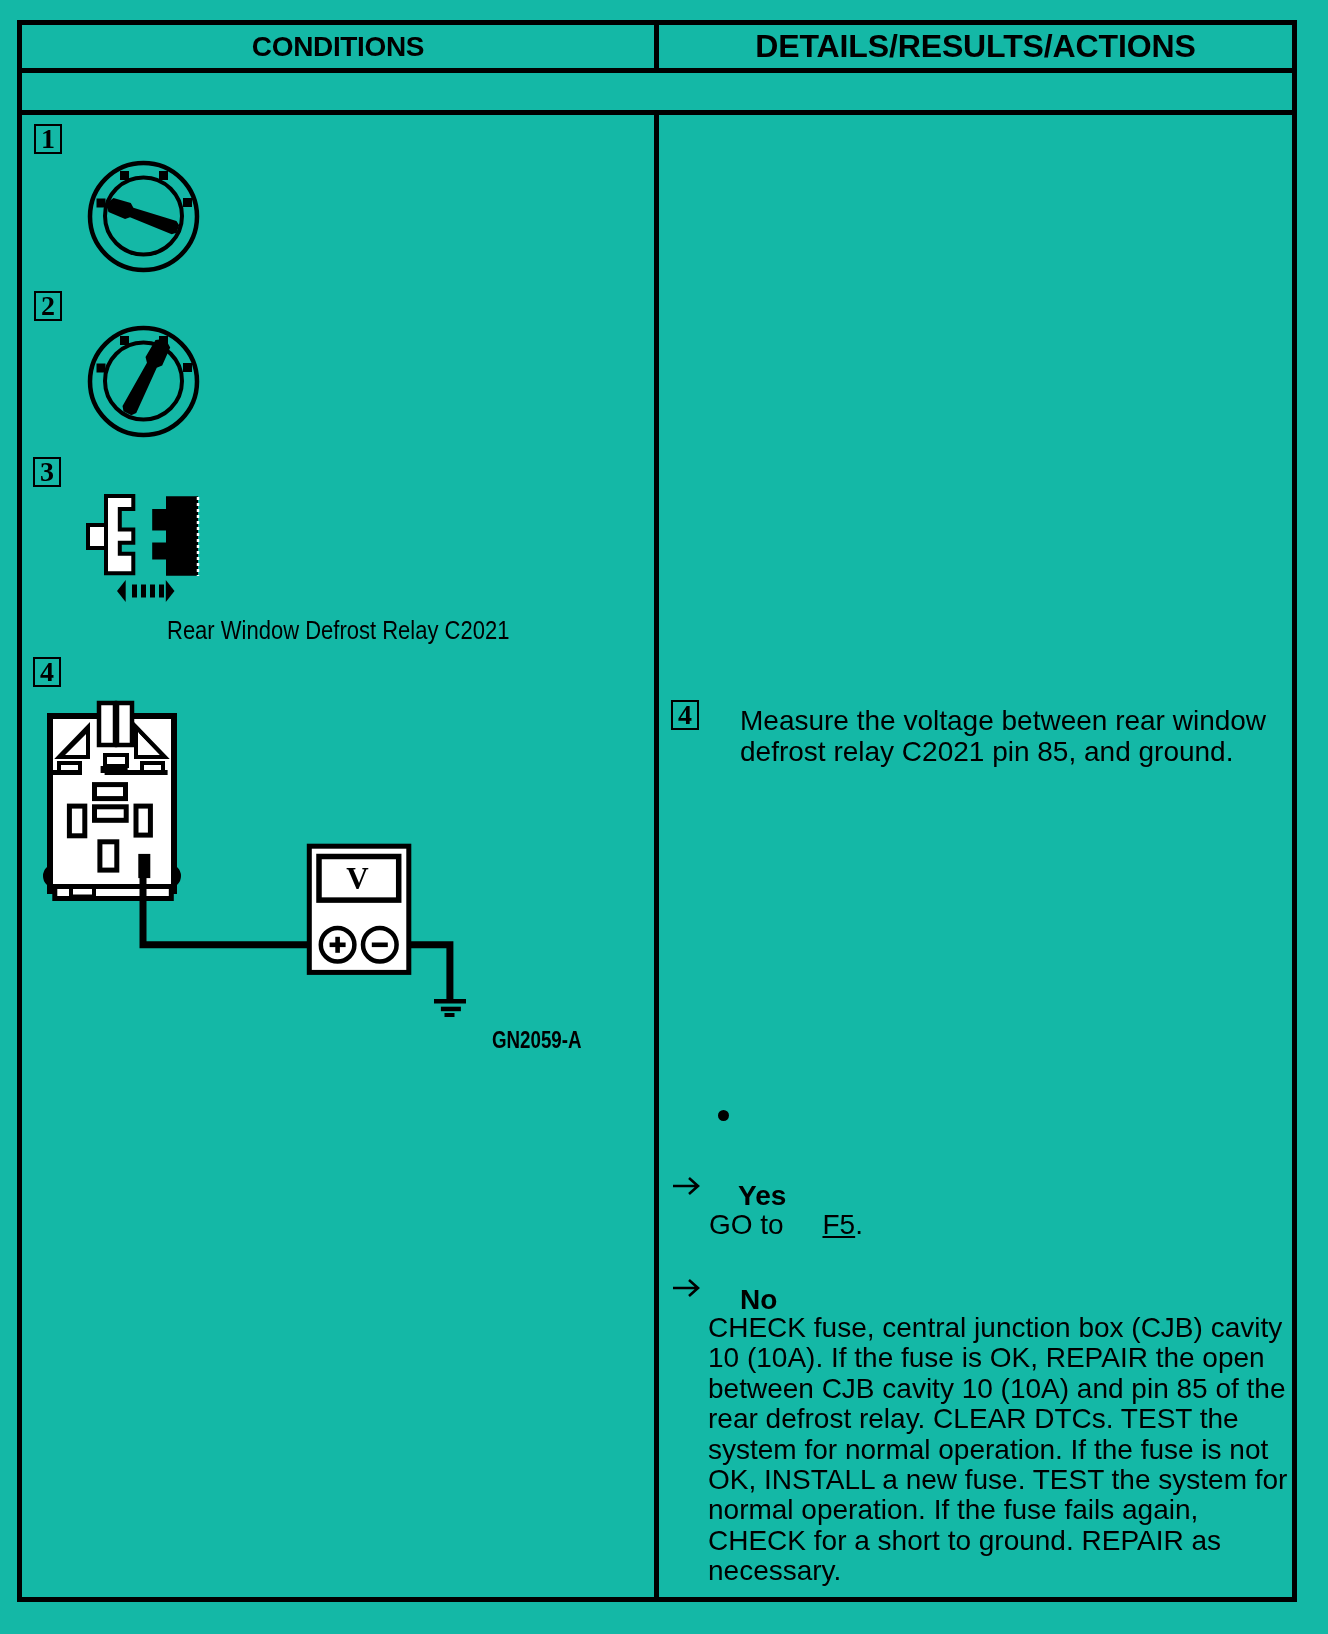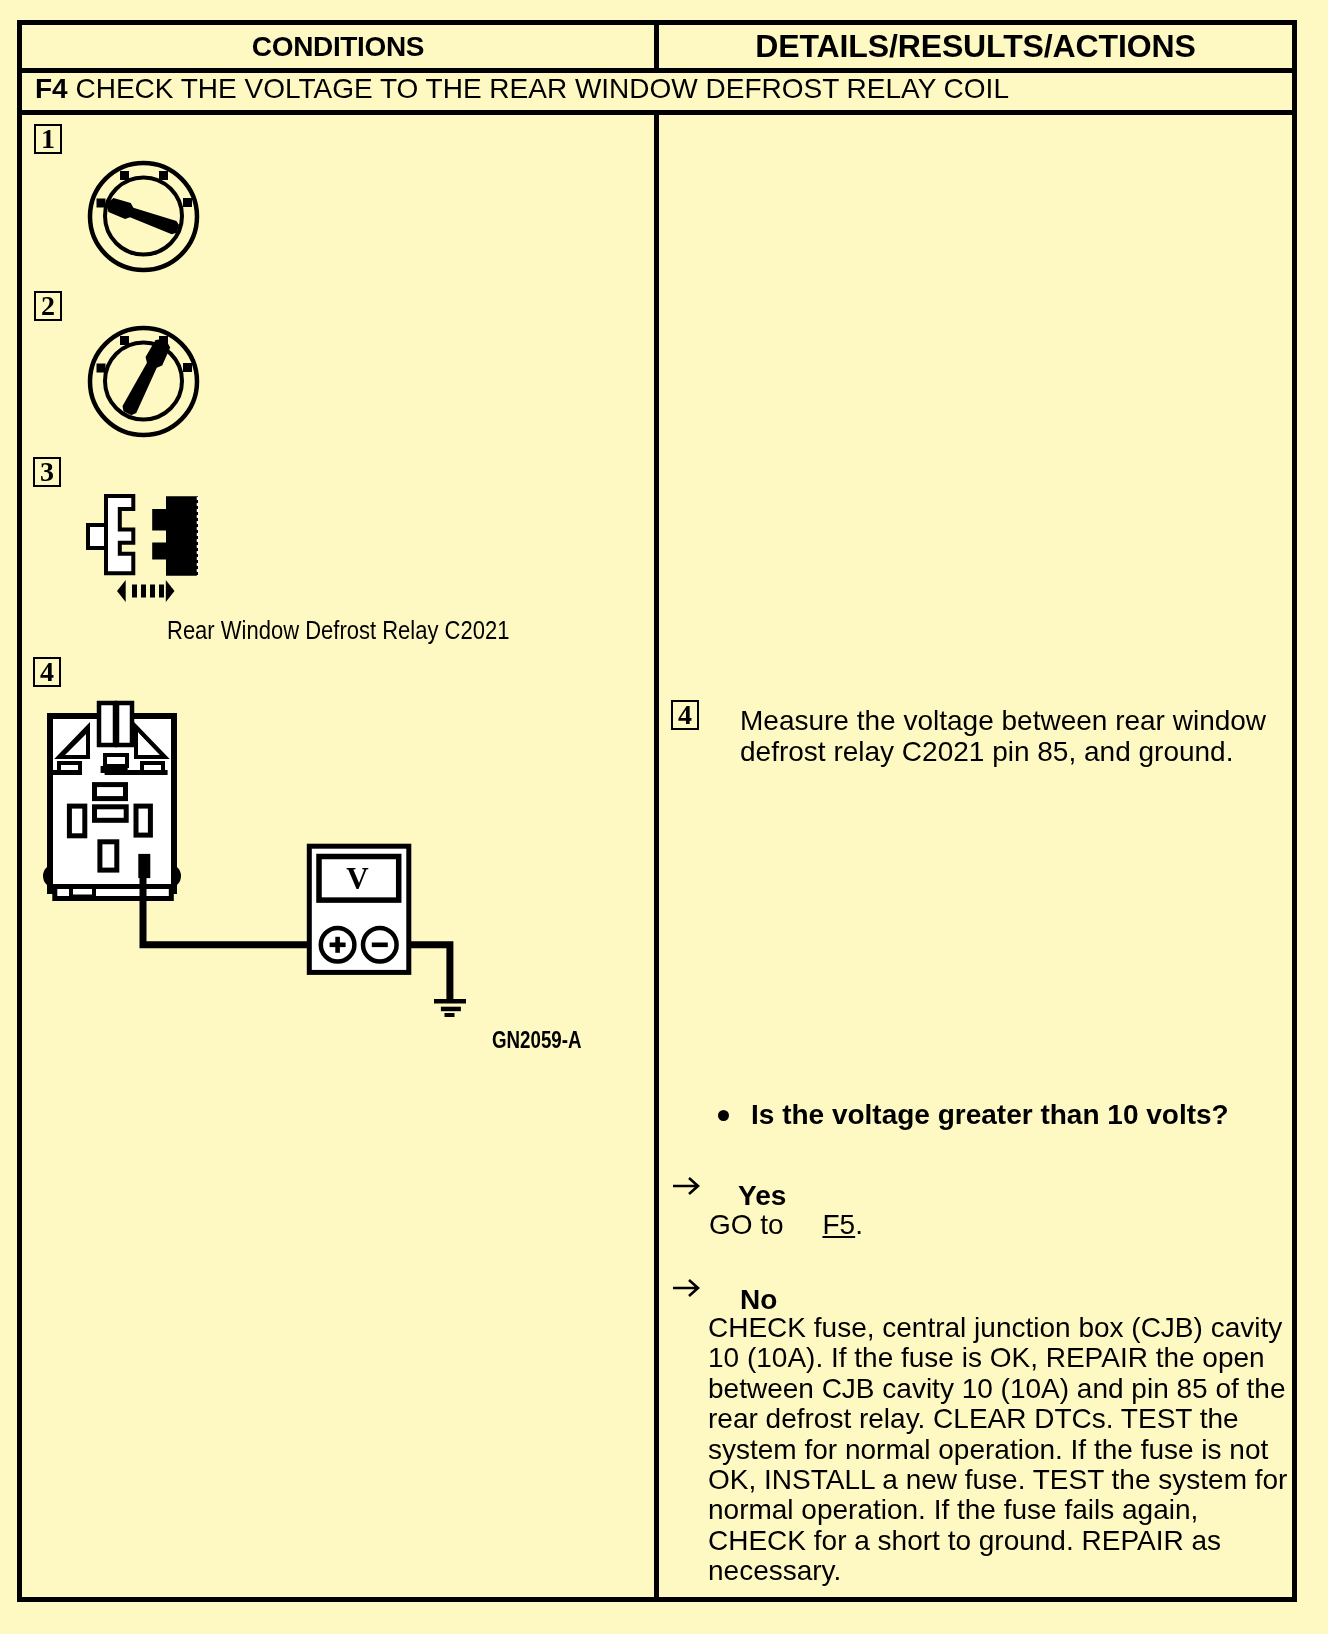--- a/index.html
+++ b/index.html
@@ -1,16 +1,16 @@
 <!DOCTYPE html>
 <html><head>
 <meta charset="utf-8">
 <style>
 html,body{margin:0;padding:0;background:#fff;}
-#page{position:relative;width:1328px;height:1634px;background:#fef9c3;overflow:hidden;
+#page{position:relative;width:1328px;height:1634px;background:#14b8a6;overflow:hidden;
   font-family:"Liberation Sans",sans-serif;color:#000;}
 .abs{position:absolute;}
 .t28{font-size:28px;line-height:31px;white-space:nowrap;}
 .box{position:absolute;width:24px;height:26px;border:2.5px solid #000;
   font-family:"Liberation Serif",serif;font-size:28px;line-height:26px;text-align:center;font-weight:bold;}
 </style>
 </head>
 <body>
 <div id="page">
 
@@ -21,21 +21,20 @@
 <div class="abs" style="left:22px;top:110px;width:1270px;height:5px;background:#000;"></div>
 
 <div class="abs" style="left:654px;top:25px;width:5px;height:43px;background:#000;"></div>
 
 <div class="abs" style="left:654px;top:115px;width:5px;height:1482px;background:#000;"></div>
 
 <div class="abs" style="left:22px;top:30px;width:632px;text-align:center;font-weight:bold;font-size:28px;line-height:33px;letter-spacing:-0.35px;">CONDITIONS</div>
 
 <div class="abs" style="left:659px;top:30px;width:633px;text-align:center;font-weight:bold;font-size:32px;line-height:33px;letter-spacing:-0.12px;">DETAILS/RESULTS/ACTIONS</div>
 
-<div class="abs t28" style="left:35px;top:73px;"><b>F4</b> CHECK THE VOLTAGE TO THE REAR WINDOW DEFROST RELAY COIL</div>
 
 <div class="box" style="left:34px;top:124px;">1</div>
 
 <svg class="abs" style="left:85px;top:158px;" width="118" height="118" viewBox="0 0 118 118">
 
 <circle cx="58.5" cy="58.5" r="53.5" fill="none" stroke="#000" stroke-width="4.5"></circle>
 
 <circle cx="58.5" cy="58" r="38.5" fill="none" stroke="#000" stroke-width="4"></circle>
 
 <rect x="11.5" y="40.5" width="9" height="9" fill="#000"></rect>
@@ -178,21 +177,20 @@
 </svg>
 
 <div class="abs" style="left:492px;top:1028px;font-weight:bold;font-size:24px;line-height:24px;white-space:nowrap;transform:scaleX(0.78);transform-origin:0 0;">GN2059-A</div>
 
 <div class="box" style="left:671px;top:700px;">4</div>
 
 <div class="abs t28" style="left:740px;top:705px;">Measure the voltage between rear window<br>defrost relay C2021 pin 85, and ground.</div>
 
 <div class="abs" style="left:718px;top:1110px;width:11px;height:11px;border-radius:50%;background:#000;"></div>
 
-<div class="abs t28" style="left:751px;top:1099px;font-weight:bold;">Is the voltage greater than 10 volts?</div>
 
 <svg class="abs" style="left:672px;top:1176px;" width="28" height="20" viewBox="0 0 28 20">
 <path d="M1,10 H25 M17,2 L26,10 L17,18" fill="none" stroke="#000" stroke-width="2.6"></path>
 </svg>
 
 <div class="abs t28" style="left:710px;top:1180px;font-weight:bold;margin-left:28px;">Yes</div>
 
 <div class="abs t28" style="left:709px;top:1209px;">GO to <span style="text-decoration:underline;margin-left:31px;">F5</span>.</div>
 
 <svg class="abs" style="left:672px;top:1278px;" width="28" height="20" viewBox="0 0 28 20">

